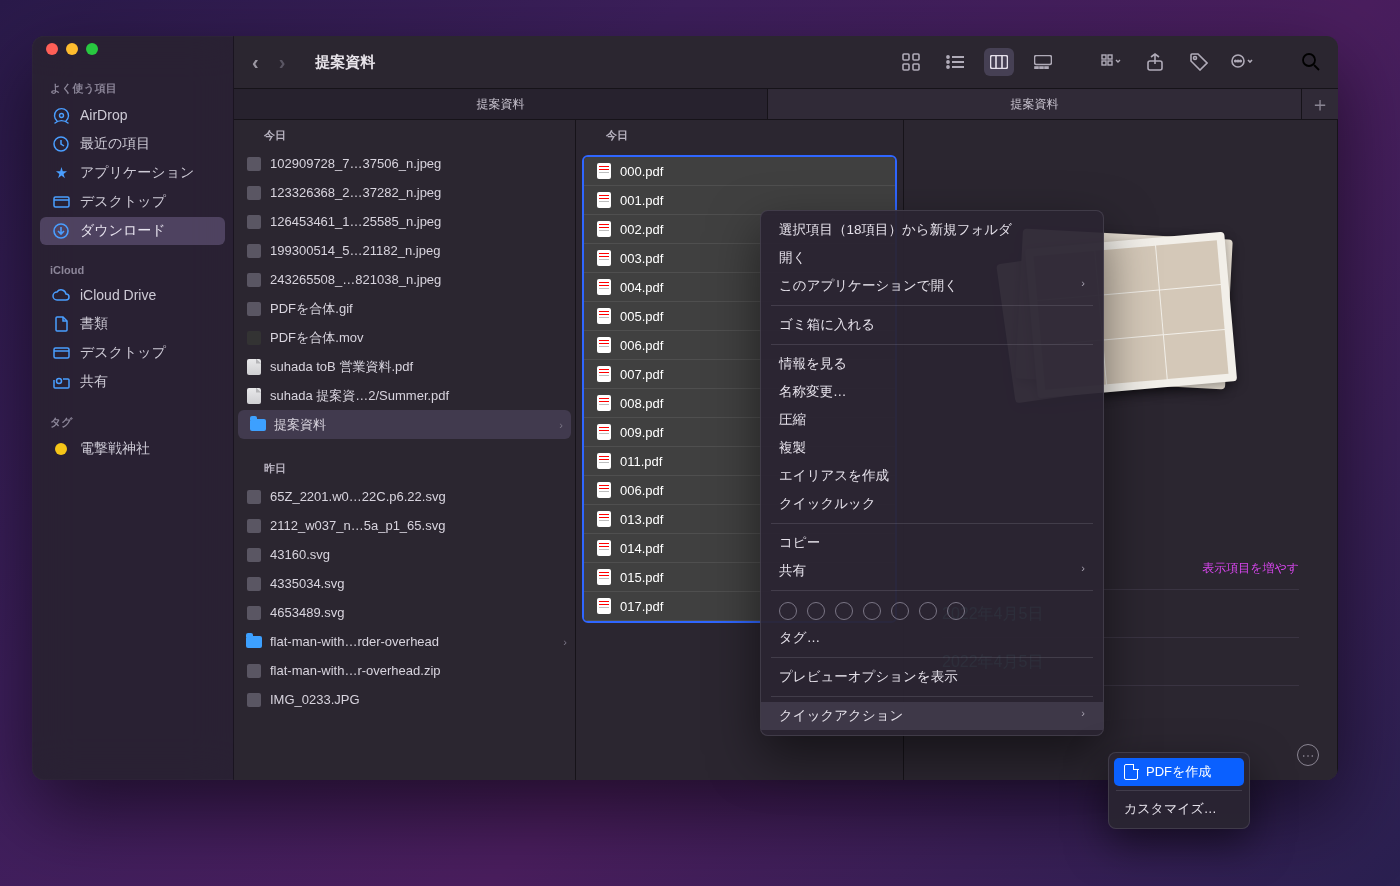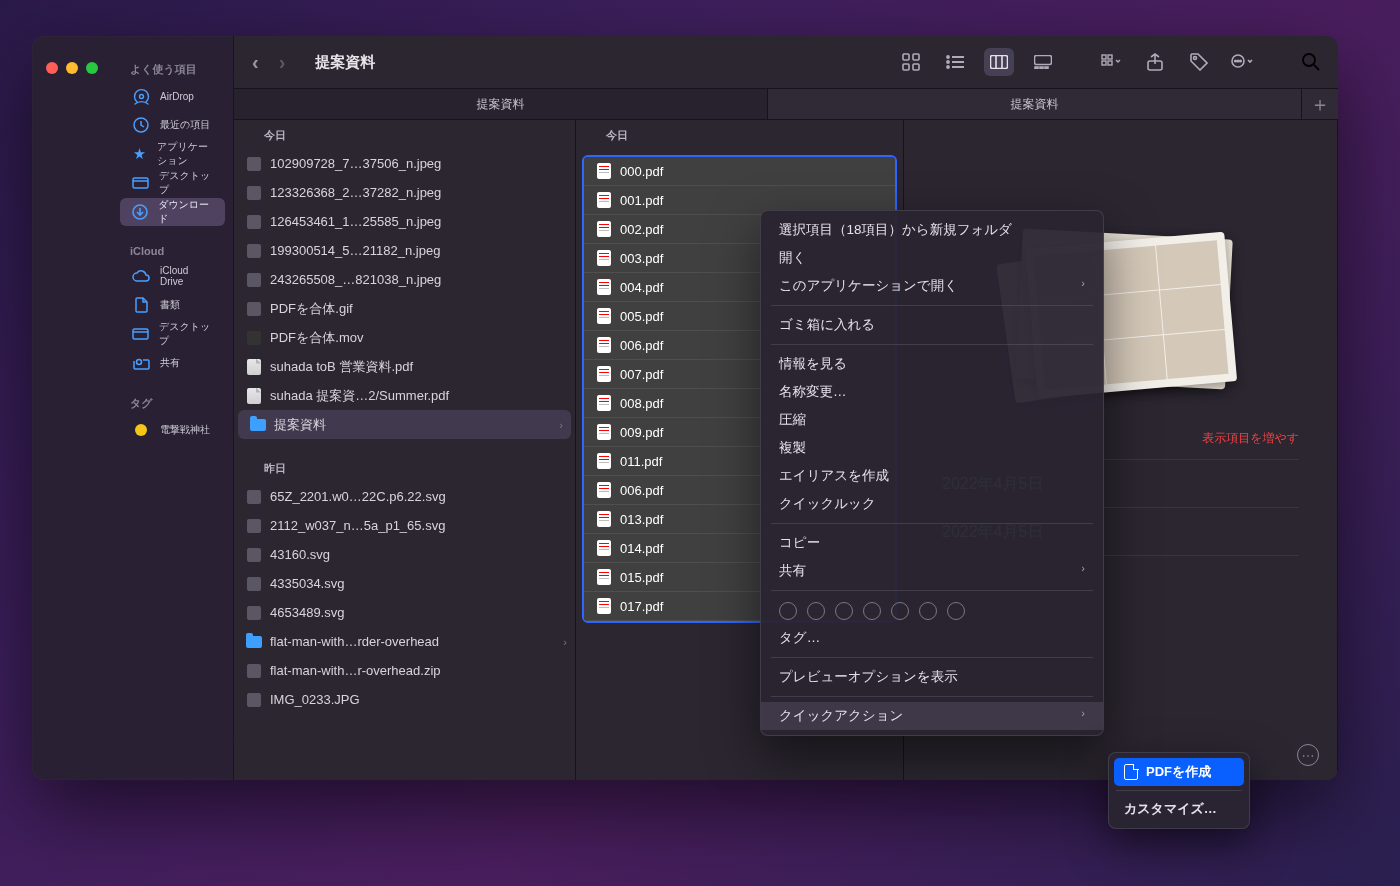--- a/index.html
+++ b/index.html
@@ -17,38 +17,38 @@
     box-shadow: 0 30px 80px rgba(0,0,0,0.55), inset 0 0 0 1px rgba(255,255,255,0.06);
     display: flex;
     overflow: hidden;
   }
   
   .sidebar {
     width: 202px;
     background: rgba(40,30,55,0.55);
     backdrop-filter: blur(20px);
     display: flex;
-    flex-direction: row;
-    padding: 20px 0;
+    flex-direction: column;
+    padding: 1px 0;
     border-right: 1px solid rgba(0,0,0,0.35);
   }
   .traffic {
     display: flex; gap: 8px; padding: 6px 14px 20px 14px;
   }
   .dot { width: 12px; height: 12px; border-radius: 50%; }
   .dot.red { background: #ff5f57; }
   .dot.yellow { background: #febc2e; }
   .dot.green { background: #28c840; }
   .side-heading {
     font-size: 11px; color: #8c8699; padding: 6px 18px 4px; font-weight: 600;
   }
   .side-item {
     display: flex; align-items: center; gap: 10px;
     padding: 4px 12px; margin: 1px 8px; border-radius: 6px;
-    font-size: 10px; color: #cecbd6; cursor: default; height: 28px;
+    font-size: 14px; color: #cecbd6; cursor: default; height: 28px;
   }
   .side-item.active { background: rgba(124,108,150,0.45); color: #e8e4f0; }
   .side-item .ico { width: 18px; display: flex; justify-content: center; font-size: 15px; }
   .tag-dot { width: 12px; height: 12px; border-radius: 50%; border: none; }
   .yellowtag { background: #f5c518; }
   .side-blue { color: #4a9eff; }
   
   
   .main { flex: 1; display: flex; flex-direction: column; background: #2b2630; }
   .toolbar {
@@ -107,21 +107,21 @@
   .pdf-mini::before { content:""; position:absolute; top:3px; left:2px; right:2px; height:1px; background:#c00; box-shadow: 0 3px 0 #c00, 0 6px 0 #888; }
   
   
   .preview { padding: 30px 20px 0; display:flex; flex-direction:column; align-items:center; height:100%; }
   .stack { position: relative; width: 240px; height: 200px; margin-top: 80px; }
   .sheet { position:absolute; background:#f2efe9; border-radius:4px; box-shadow:0 4px 12px rgba(0,0,0,0.35); }
   .sheet.s1 { width: 200px; height: 150px; top:10px; left:30px; transform: rotate(-5deg); display:grid; grid-template-columns:1fr 1fr 1fr; grid-template-rows:1fr 1fr 1fr; gap:1px; padding:8px;}
   .sheet.s1 div { background:#d4c8b8; }
   .sheet.s2 { width: 210px; height: 150px; top:4px; left:18px; transform: rotate(3deg); background:#e8e0d4; }
   .sheet.s3 { width: 200px; height: 140px; top:20px; left:4px; transform: rotate(-8deg); background:#ede6da; }
-  .pv-actions { align-self: stretch; text-align: right; font-size: 12px; color:#ef4444; padding-right:18px; }
+  .pv-actions { margin-top: 130px; align-self: stretch; text-align: right; font-size: 12px; color:#d946ef; padding-right:18px; }
   .pv-dates { align-self: stretch; text-align:left; font-size: 16px; color:#5eead4; padding:6px 18px 0; line-height: 2.2; }
   .pv-divider { border-top:1px solid #3a3442; margin:6px 0; }
   .pv-more { position:absolute; bottom: 14px; right: 18px; width:22px; height:22px; border:1.5px solid #8a8592; border-radius:50%; color:#8a8592; font-size:13px; display:flex; align-items:center; justify-content:center; }
   
   
   .ctx {
     position: absolute; left: 760px; top: 210px; width: 344px;
     background: rgba(42,36,50,0.95);
     border: 1px solid rgba(120,115,130,0.3);
     border-radius: 8px;
@@ -140,21 +140,21 @@
   
   .subctx {
     position: absolute; left: 1108px; top: 752px; width: 142px;
     background: rgba(42,36,50,0.96);
     border: 1px solid rgba(120,115,130,0.3);
     border-radius: 8px;
     box-shadow: 0 15px 40px rgba(0,0,0,0.5);
     padding: 5px; font-size: 13px; color:#e5e1ea;
     z-index: 110;
   }
-  .sub-item { padding: 4px 10px; border-radius:5px; display:flex; align-items:center; gap:8px; height:28px;font-weight:bold;}
+  .sub-item { padding: 4px 10px; border-radius:5px; display:flex; align-items:center; gap:8px; height:28px;}
   .sub-item.sel { background:#0a60ff; color:#fff; }
   .sub-sep { height:1px; background: rgba(140,135,150,0.25); margin:4px 2px; }
   .sub-doc { width:14px; height:16px; border:1.5px solid #fff; border-radius:2px; position:relative; }
   .sub-doc::after { content:""; position:absolute; top:-1.5px; right:-1.5px; width:5px; height:5px; background:#0a60ff; border-left:1.5px solid #fff; border-bottom:1.5px solid #fff; }
   
   svg { display:block; }
 </style>
 </head>
 <body>
 

